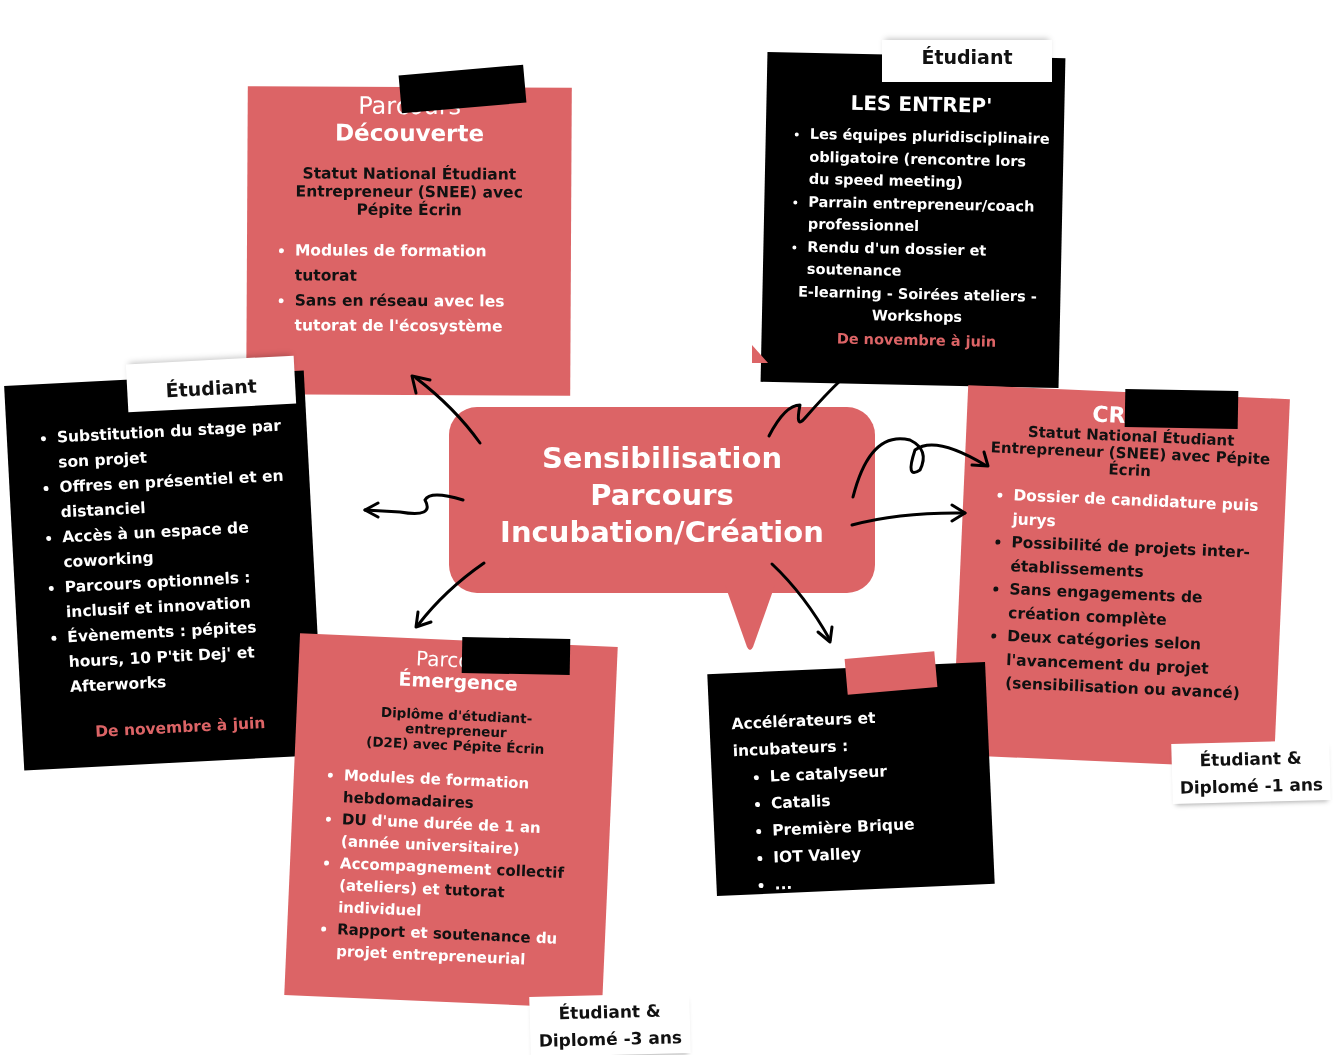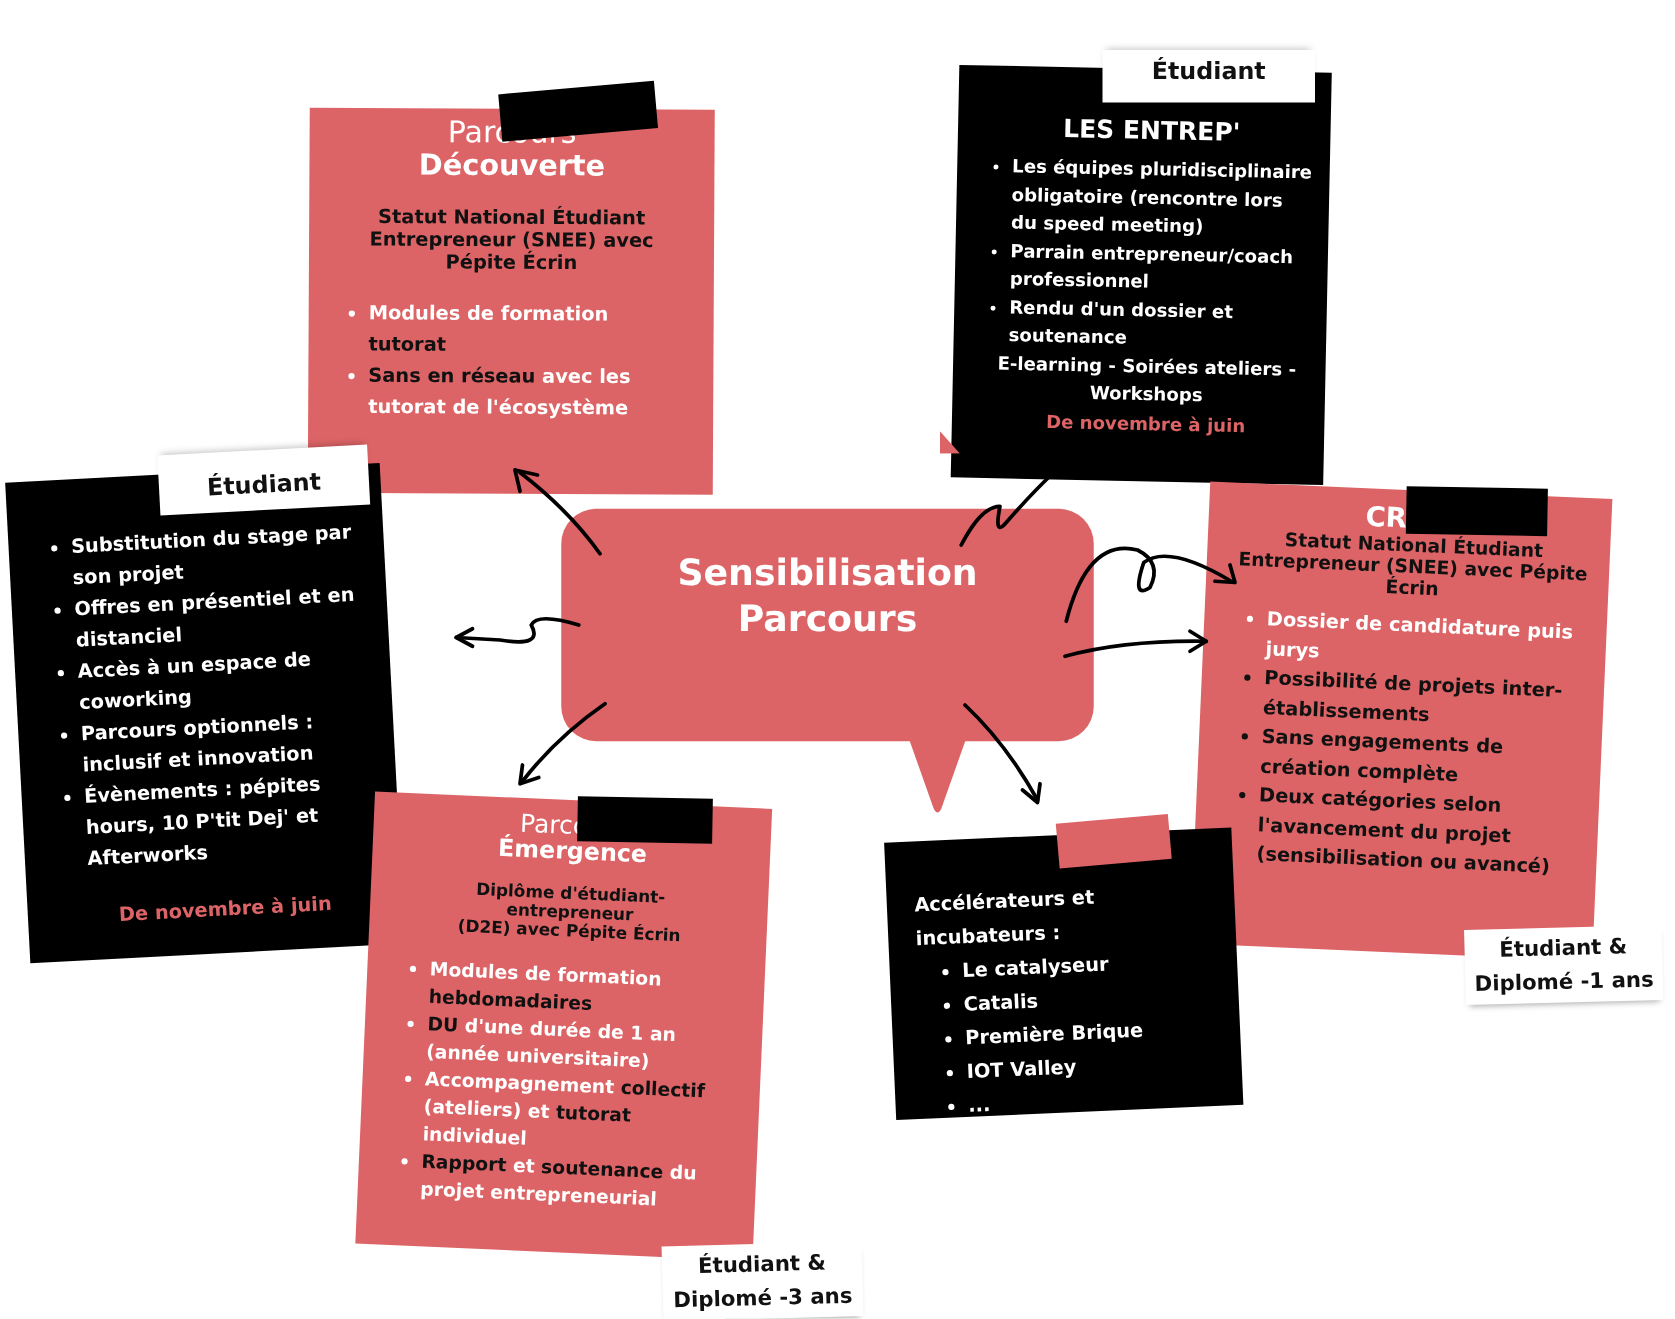--- a/index.html
+++ b/index.html
@@ -105,20 +105,21 @@
     <li>Évènements : pépites hours, 10 P'tit Dej' et Afterworks</li>
   </ul>
   <div class="period">De novembre à juin</div>
 </div>
 <div class="label-white" style="left:127px;top:360px;width:168px;height:48px;line-height:56px;font-size:19px;transform:rotate(-3deg);box-shadow:0 -4px 6px -3px rgba(0,0,0,0.25);">Étudiant</div>
 
 <div id="bubble" class="card pink">
   <div class="text">
     <div>Sensibilisation</div>
     <div>Parcours</div>
+    <div>Incubation/Création</div>
   </div>
 </div>
 <svg id="bubble-tail" viewBox="0 0 50 70">
   <path d="M0 0 L50 0 L28 62 Q25 68 22 62 Z" fill="#dc6466"></path>
 </svg>
 
 <div class="tape black-tape" style="left:1125px;top:390px;width:113px;height:38px;transform:rotate(1deg);z-index:3;"></div>
 <div id="crece" class="card pink">
   <div class="title" style="position:relative;z-index:4;">CRECE</div>
   <div class="status">Statut National Étudiant Entrepreneur (SNEE) avec Pépite Écrin</div>

